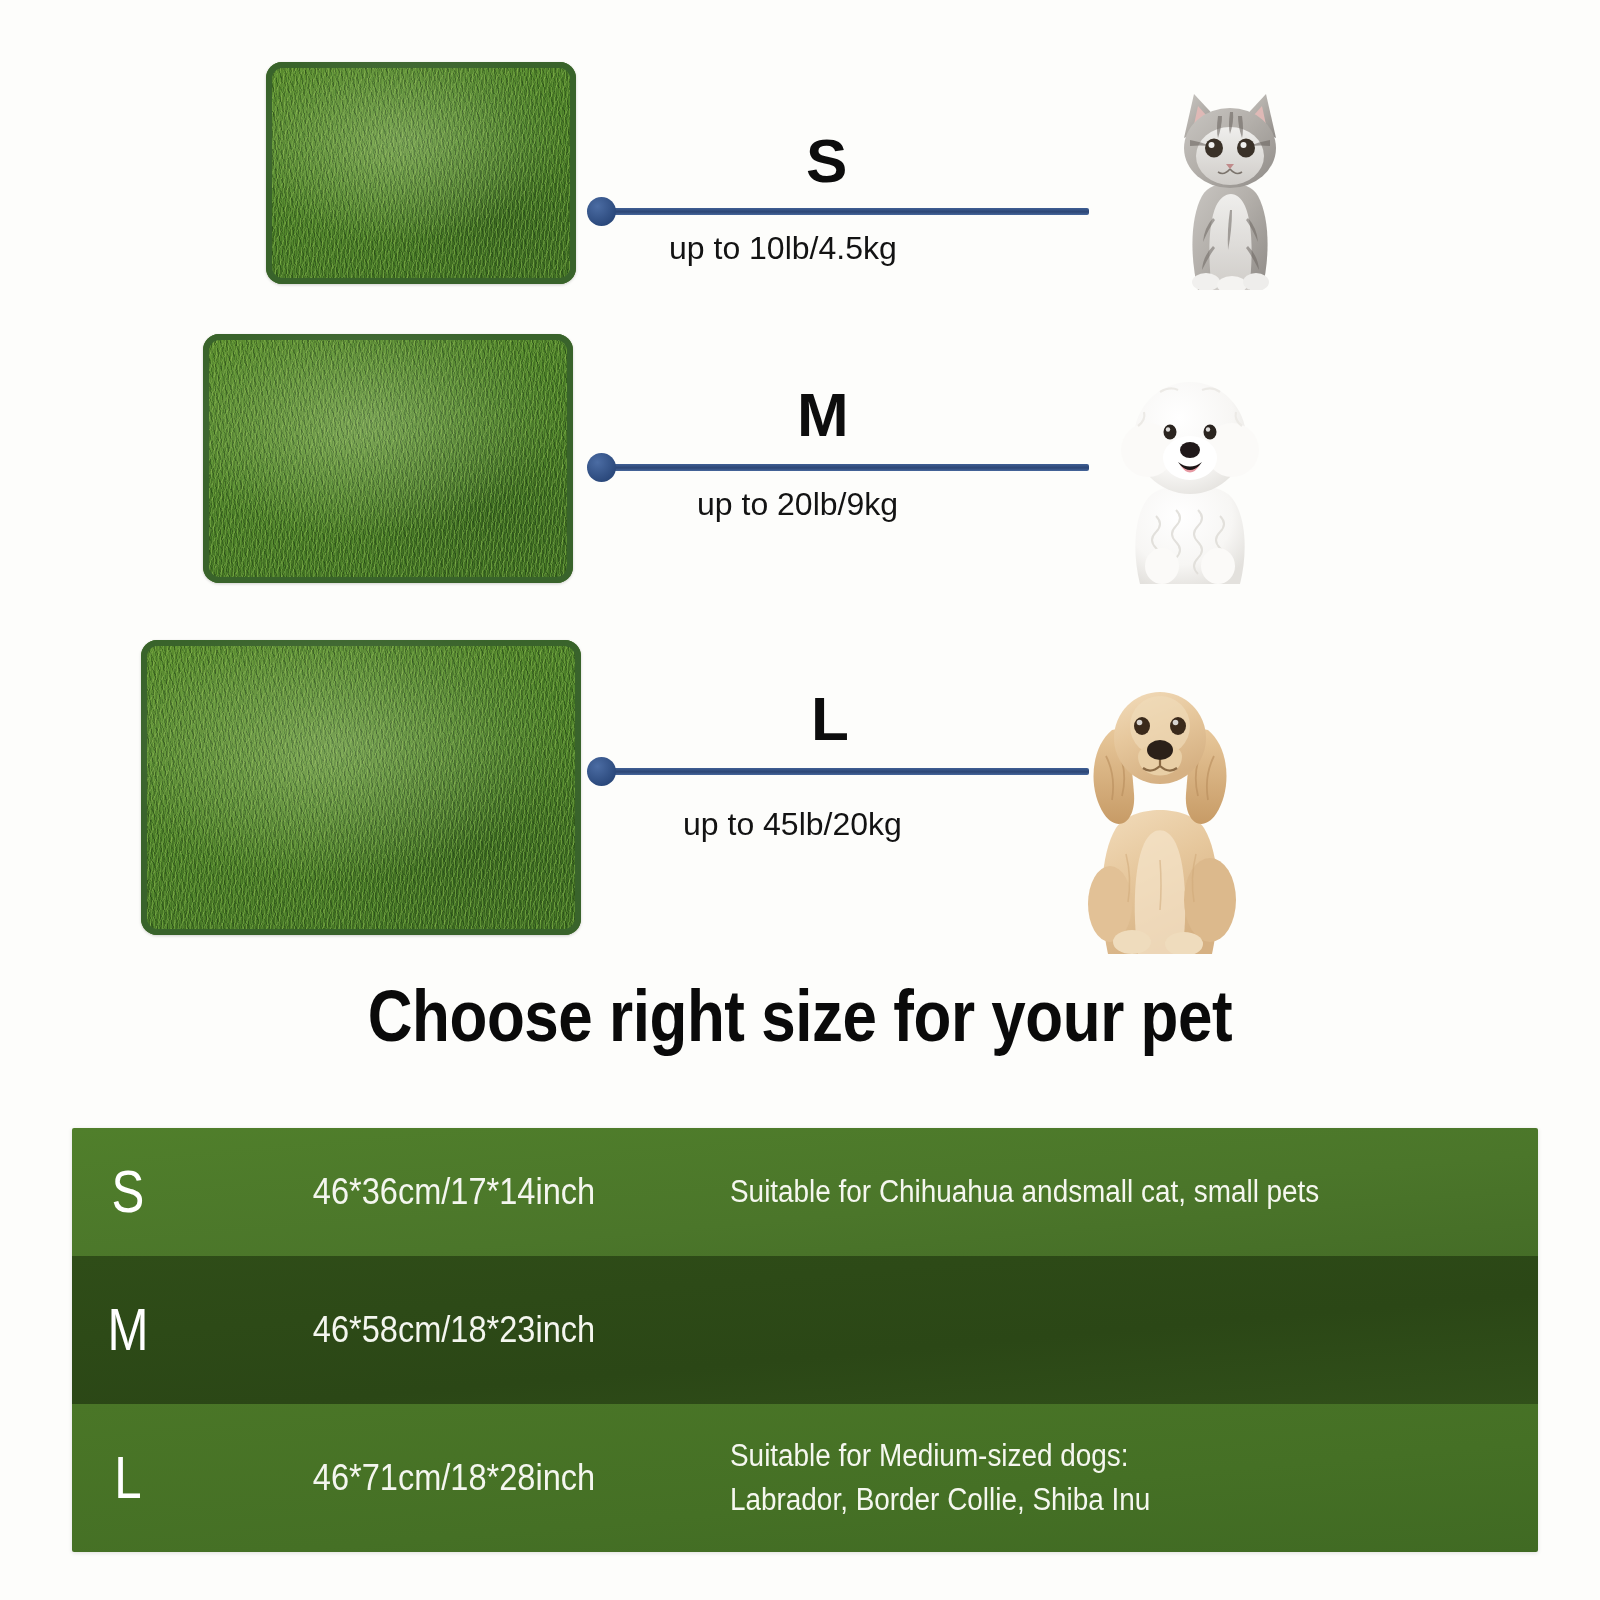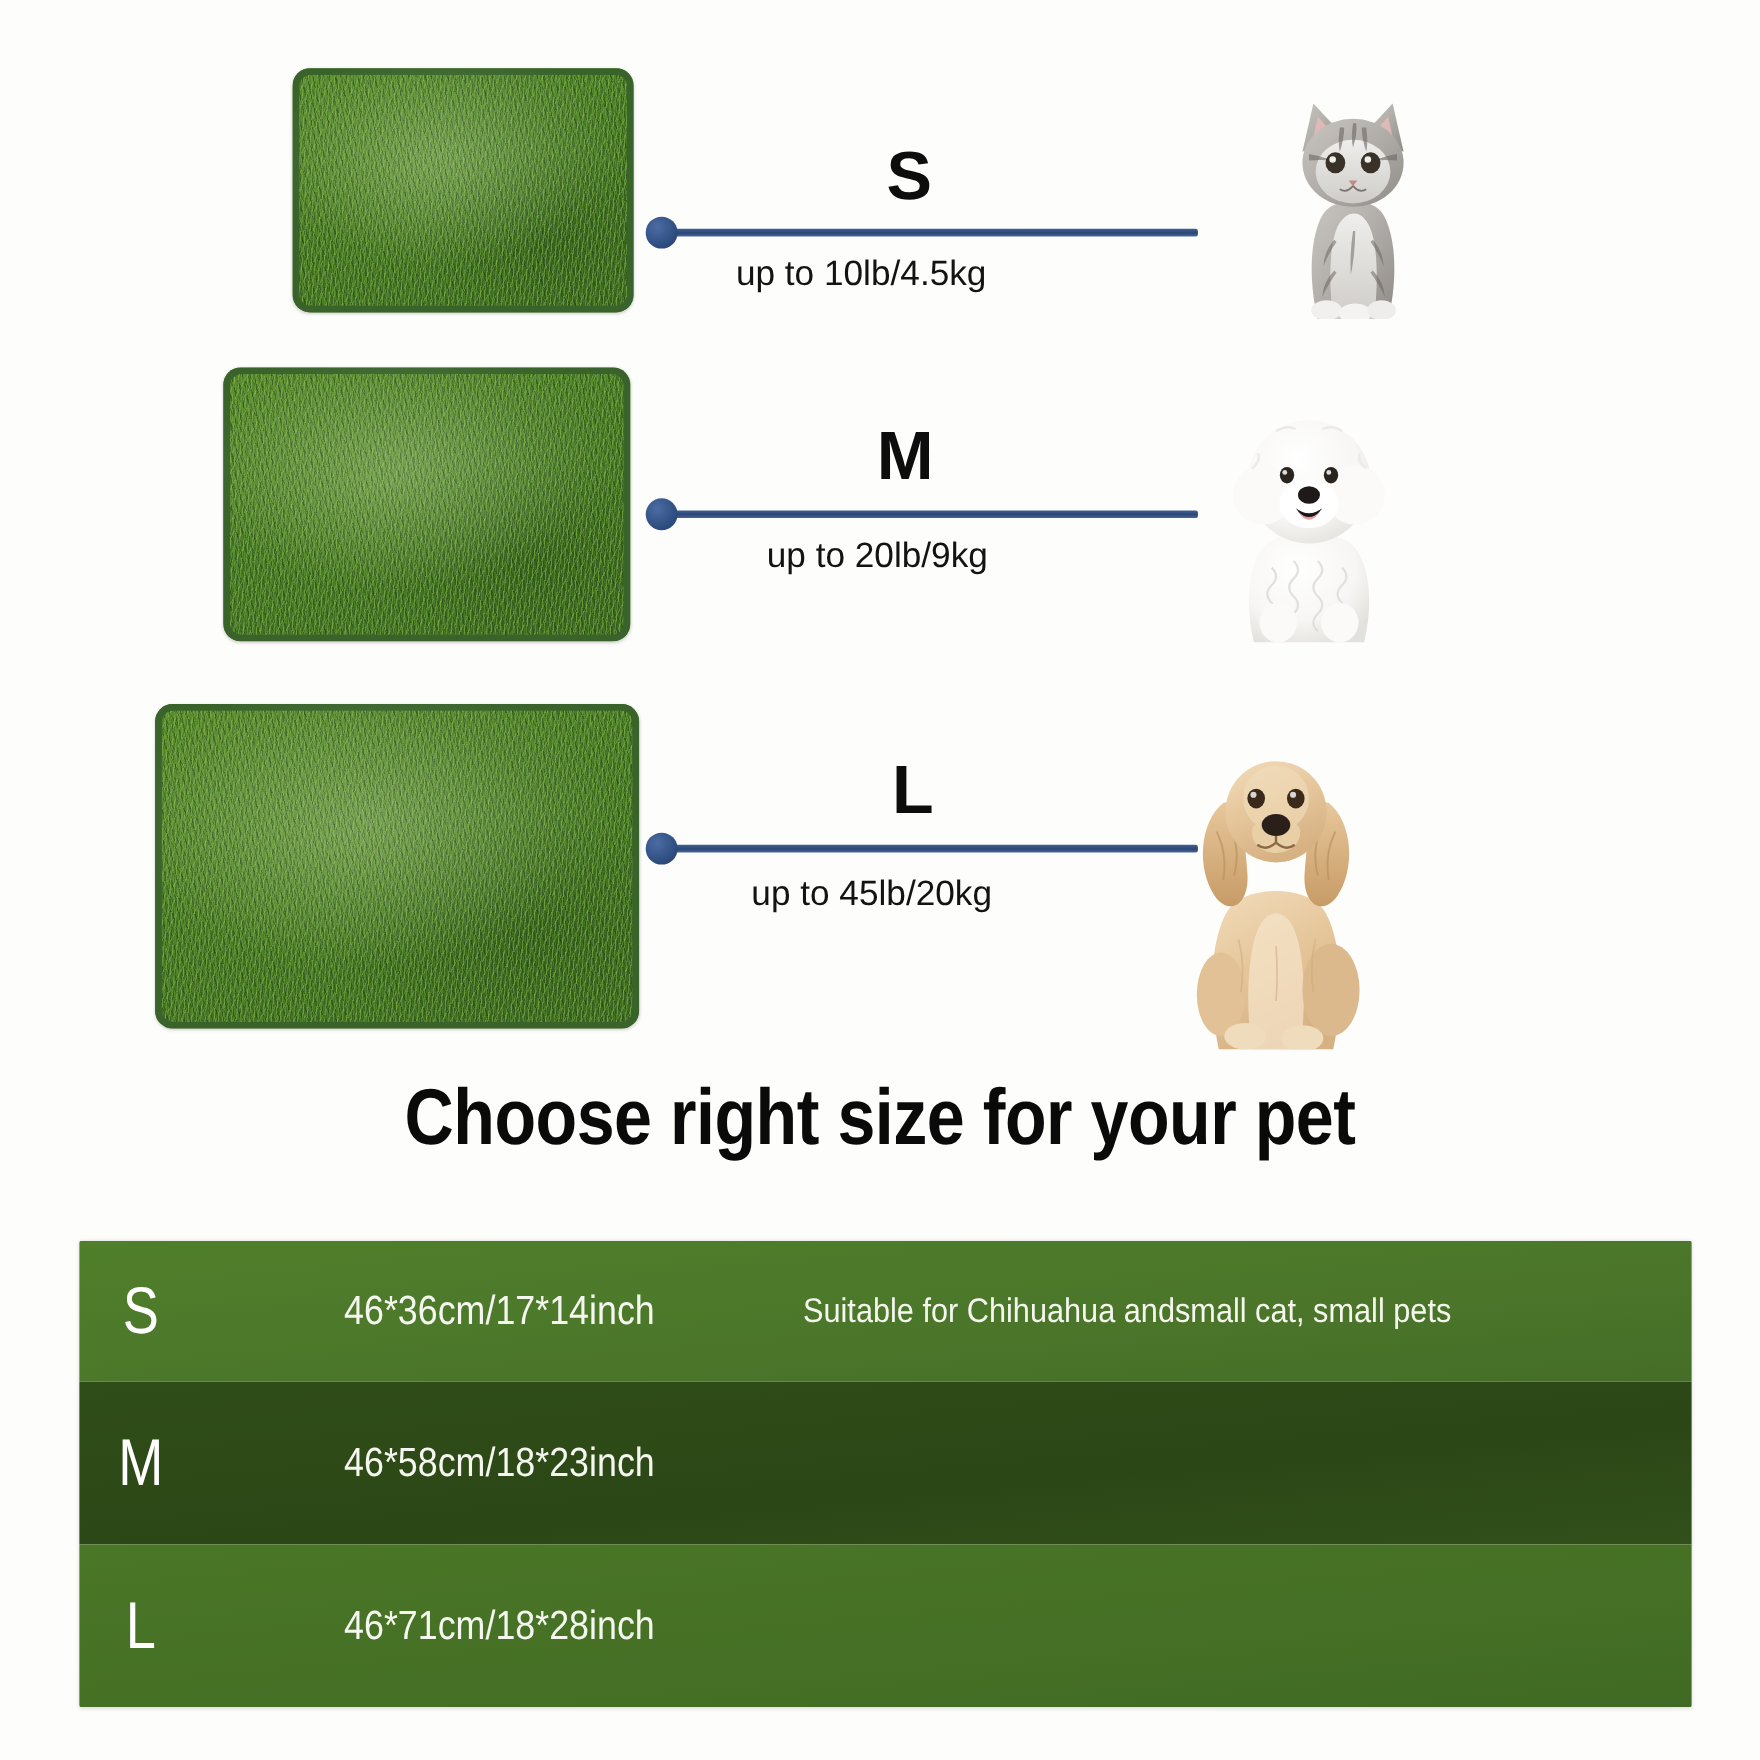--- a/index.html
+++ b/index.html
@@ -134,21 +134,21 @@
     <div class="conn-line" style="width:488px;"></div>
     <div class="conn-dot"></div>
     <div class="conn-size" style="left:196px; top:-80px;">M</div>
     <div class="conn-weight" style="left:96px; top:24px;text-align:center;">up to 20lb/9kg</div>
   </div>
 
   <div class="connector" style="left:601px; top:768px; width:488px;">
     <div class="conn-line" style="width:488px;"></div>
     <div class="conn-dot"></div>
     <div class="conn-size" style="left:210px; top:-80px;">L</div>
-    <div class="conn-weight" style="left:82px; top:28px;">up to 45lb/20kg</div>
+    <div class="conn-weight" style="left:82px; top:40px;">up to 45lb/20kg</div>
   </div>
 
   <div class="animal" style="left:1150px; top:78px; width:160px; height:212px;">
     <svg viewBox="0 0 160 212" width="160" height="212">
       <defs>
         <linearGradient id="furG" x1="0" y1="0" x2="1" y2="1">
           <stop offset="0%" stop-color="#c9c6c2"></stop>
           <stop offset="45%" stop-color="#b3afaa"></stop>
           <stop offset="100%" stop-color="#8f8b87"></stop>
         </linearGradient>
@@ -316,17 +316,21 @@
     </div>
 
     <div class="trow m">
       <div class="cell-size">M</div>
       <div class="cell-dim">46*58cm/18*23inch</div>
     </div>
 
     <div class="trow l">
       <div class="cell-size">L</div>
       <div class="cell-dim">46*71cm/18*28inch</div>
+      <div class="cell-desc">
+        <span class="ln">Suitable for Medium-sized dogs:</span>
+        <span class="ln">Labrador, Border Collie, Shiba Inu</span>
+      </div>
     </div>
 
   </div>
 
 </div>
 
 </body></html>

